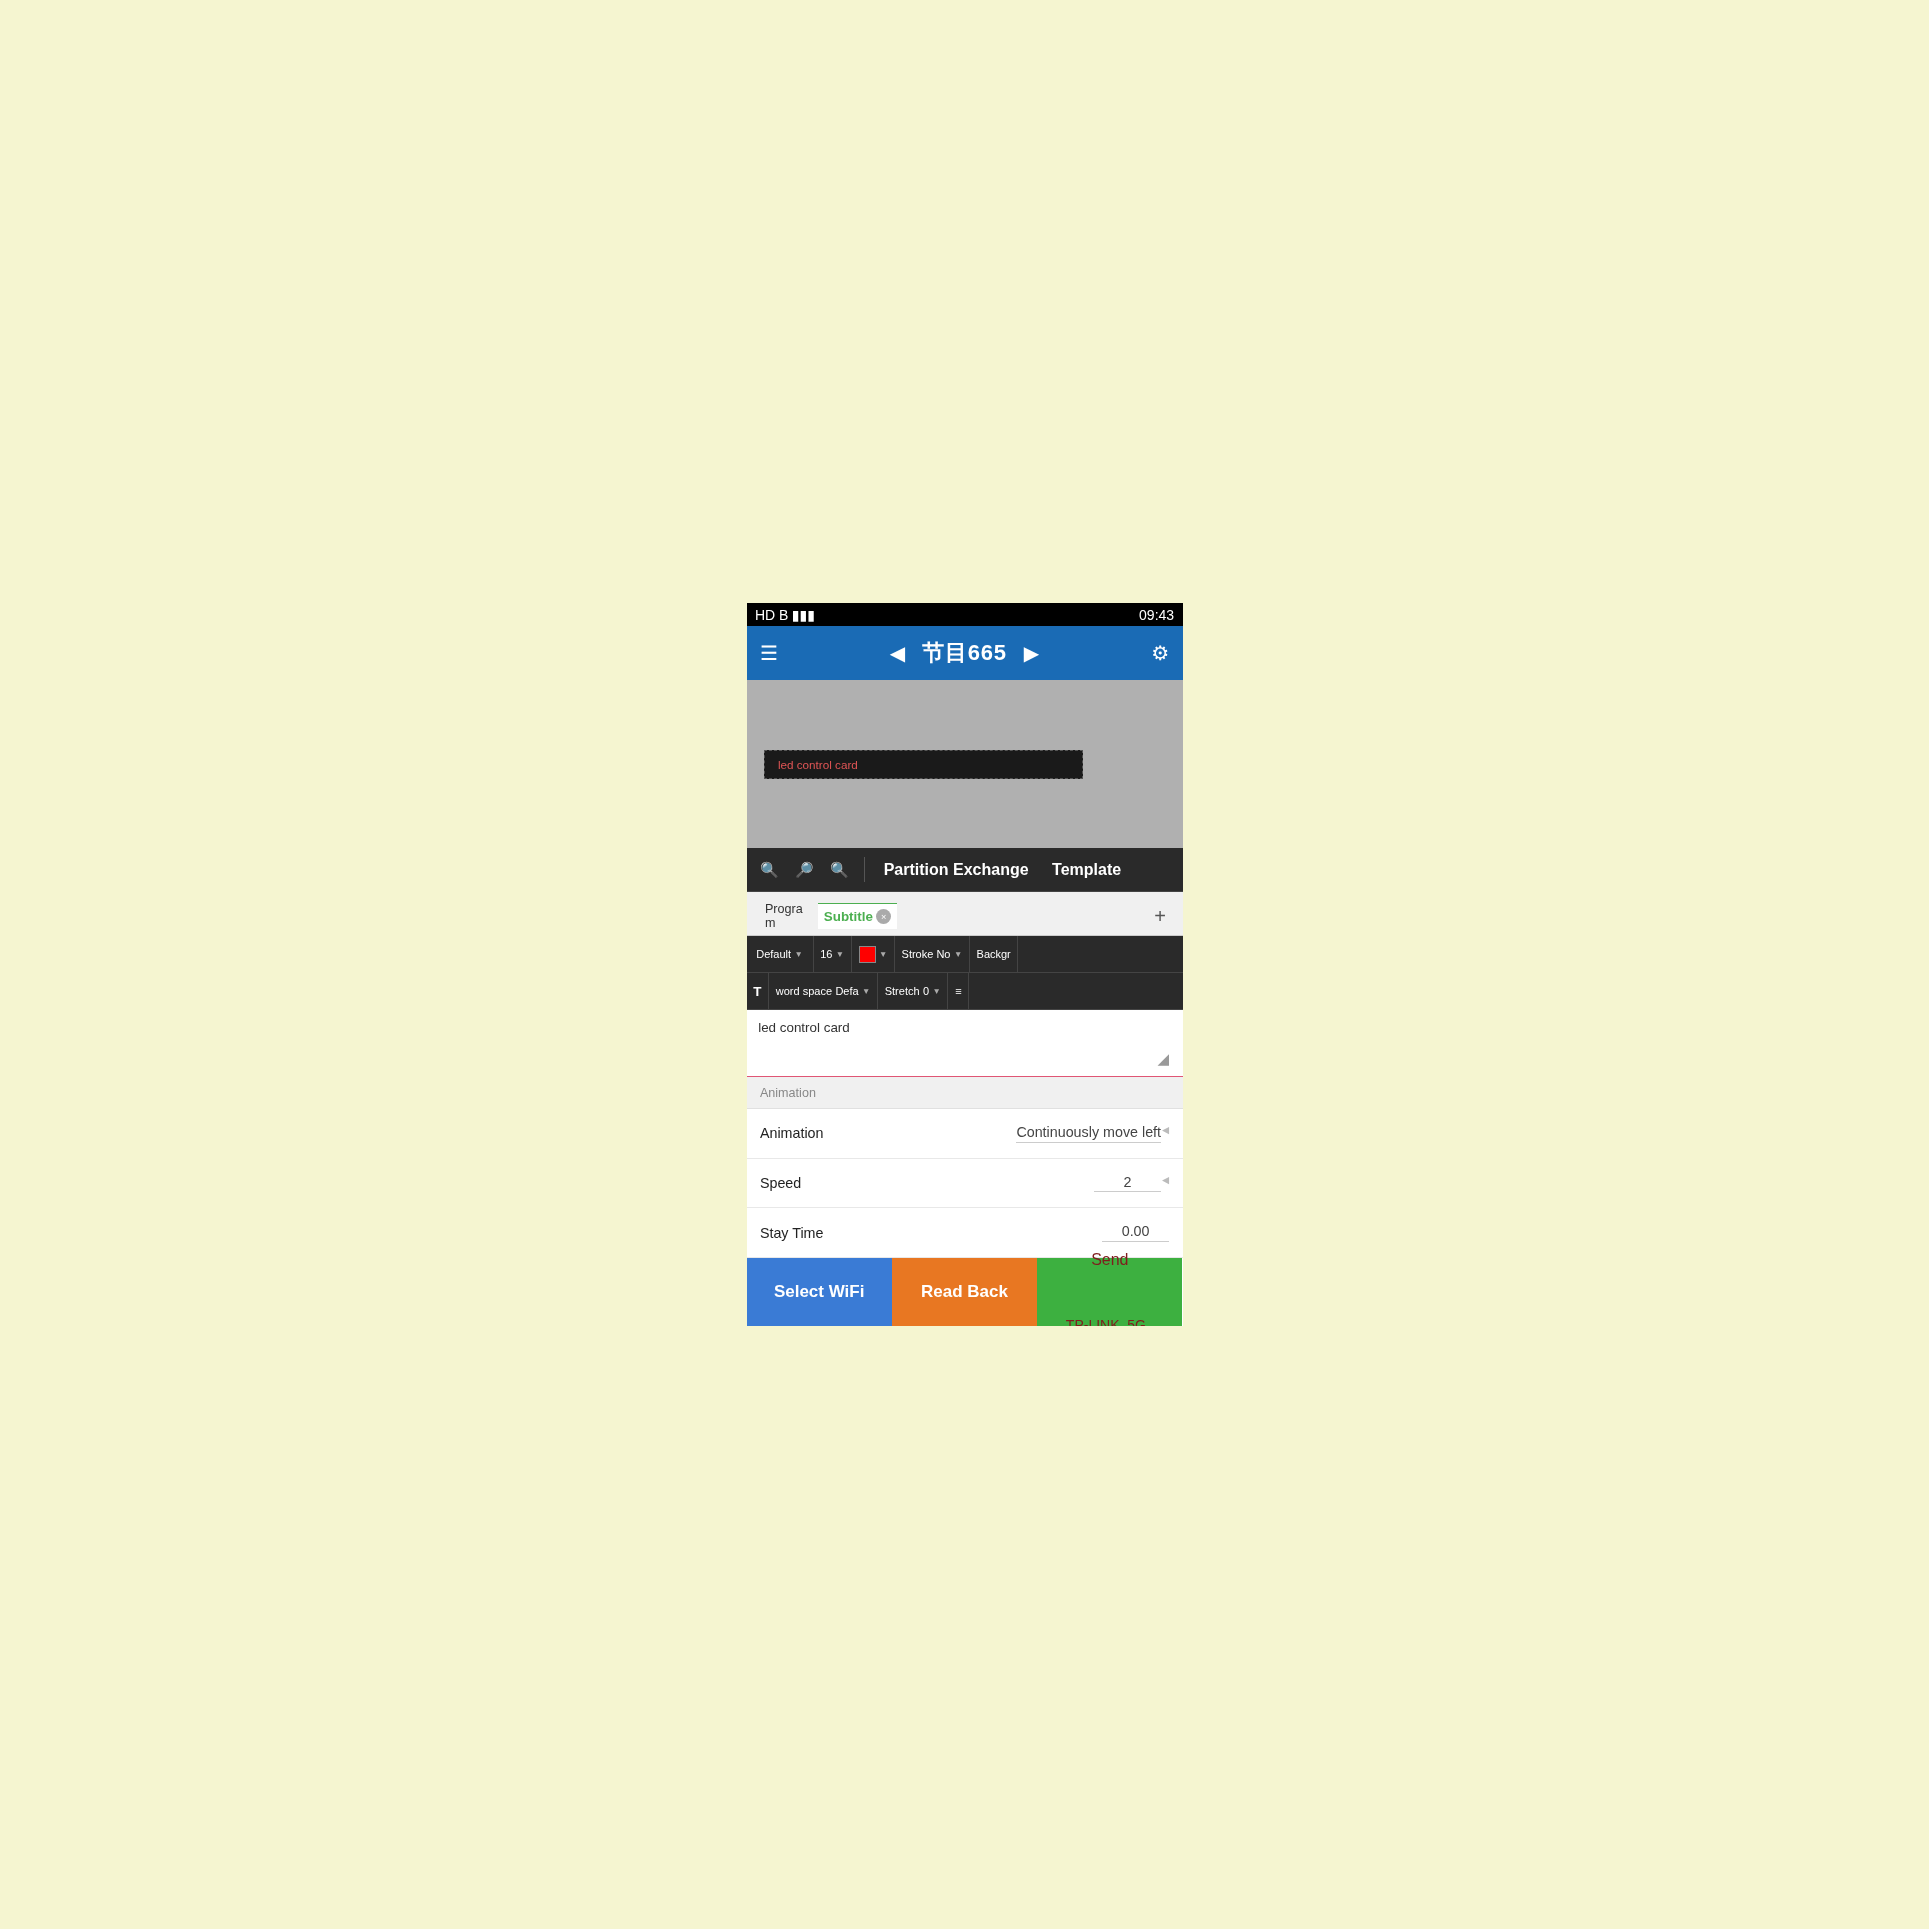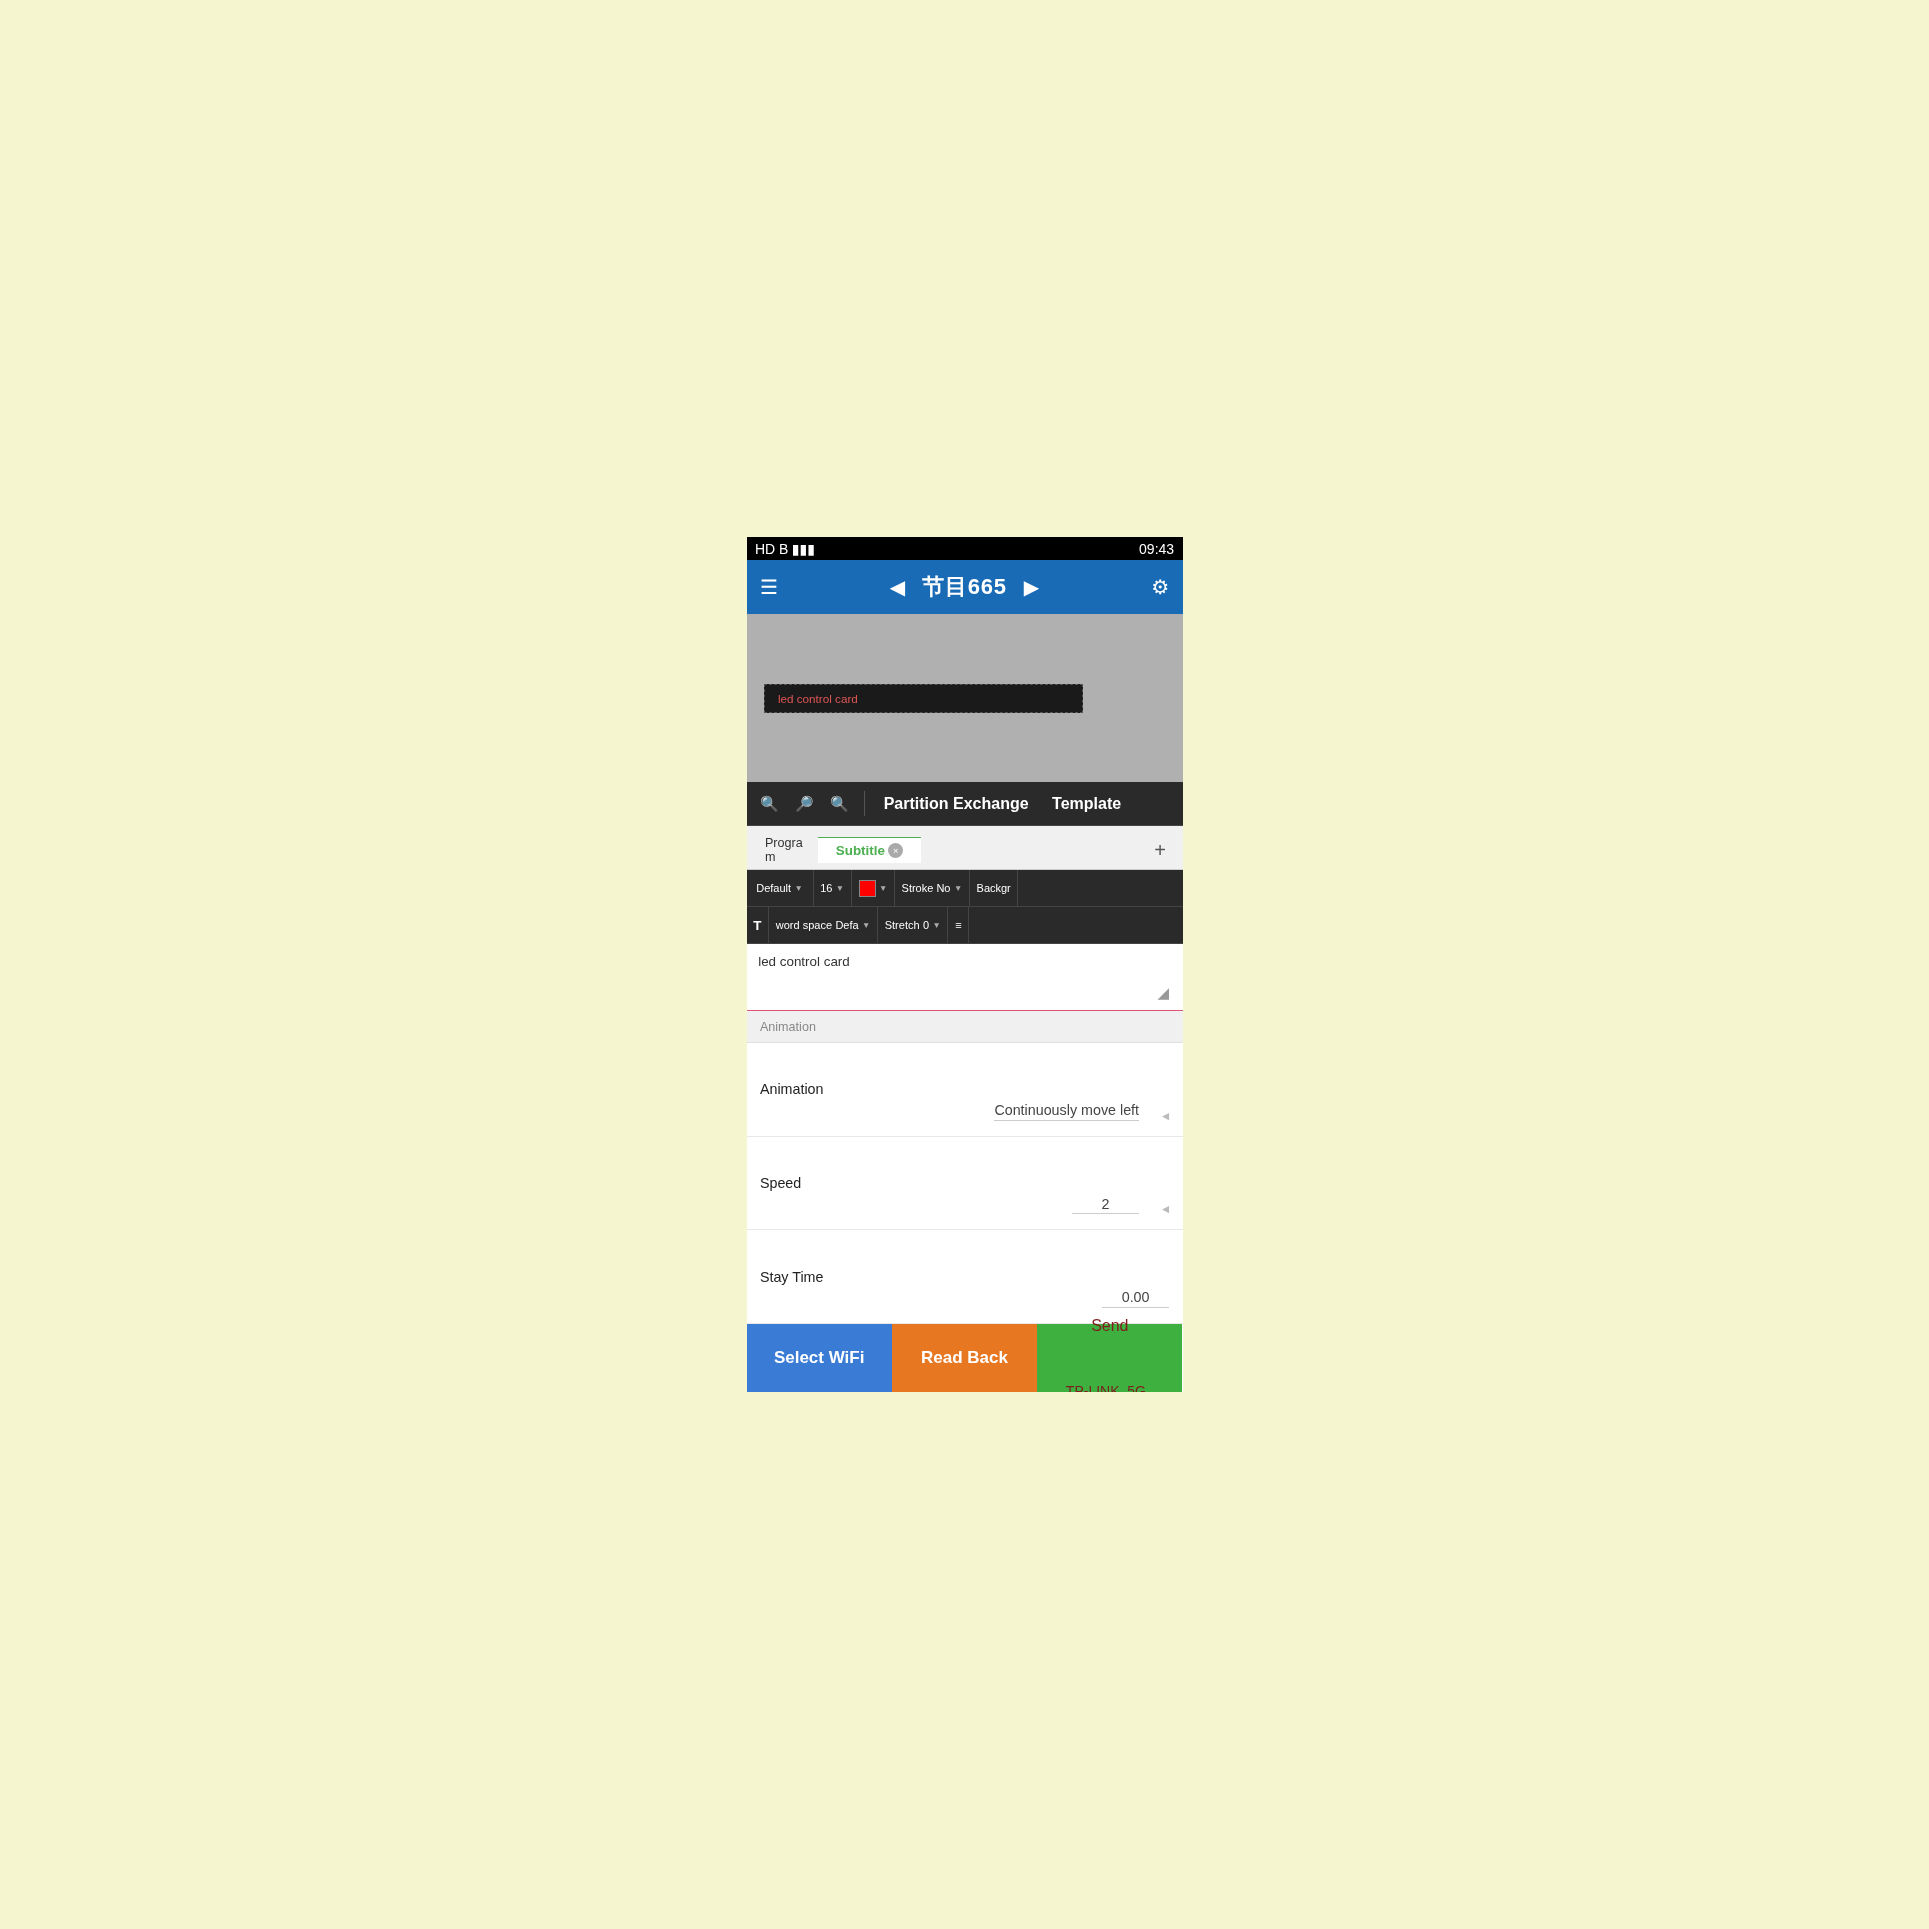--- a/index.html
+++ b/index.html
@@ -125,21 +125,21 @@
       color: #333;
       padding: 5px 8.4px;
       white-space: pre;
     }
     .tab-subtitle {
       display: flex;
       align-items: center;
       gap: 3.4px;
       background: white;
       border-top: 1.7px solid #4caf50;
-      padding: 5px 18px;
+      padding: 5px 6px;
       font-size: 13.4px;
       color: #4caf50;
       font-weight: bold;
       position: relative;
     }
     .tab-close {
       background: #aaa;
       color: white;
       border: none;
       border-radius: 50%;
@@ -222,23 +222,22 @@
       border-bottom: 0.8px solid #e8e8e8;
     }
     .settings-label {
       font-size: 14.3px;
       color: #222;
     }
     .settings-value {
       font-size: 14.3px;
       color: #444;
       display: flex;
-      align-items: flex-end;
-      gap: 23px;
-      margin-top: 44px;
+      align-items: flex-start;
+      gap: 1px;
     }
     .toggle-on {
       width: 45px;
       height: 23.5px;
       background: #4cda6e;
       border-radius: 11.7px;
       position: relative;
       cursor: pointer;
     }
     .toggle-on::after {

